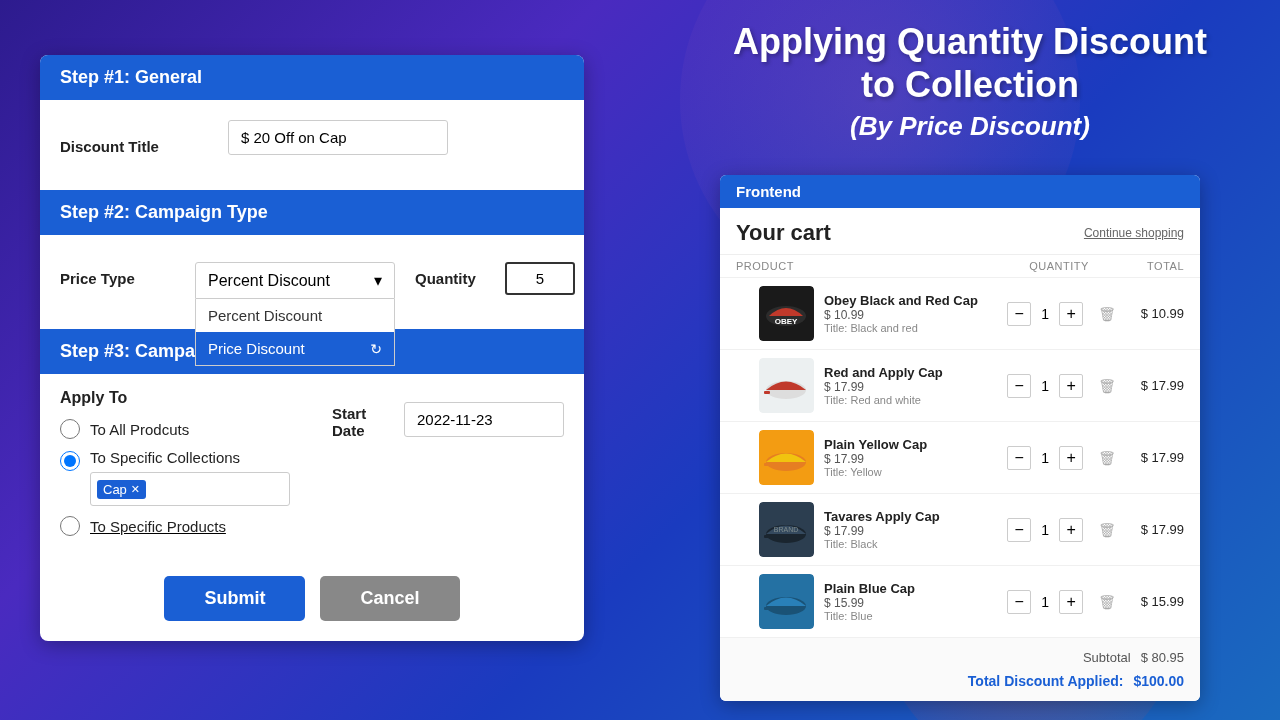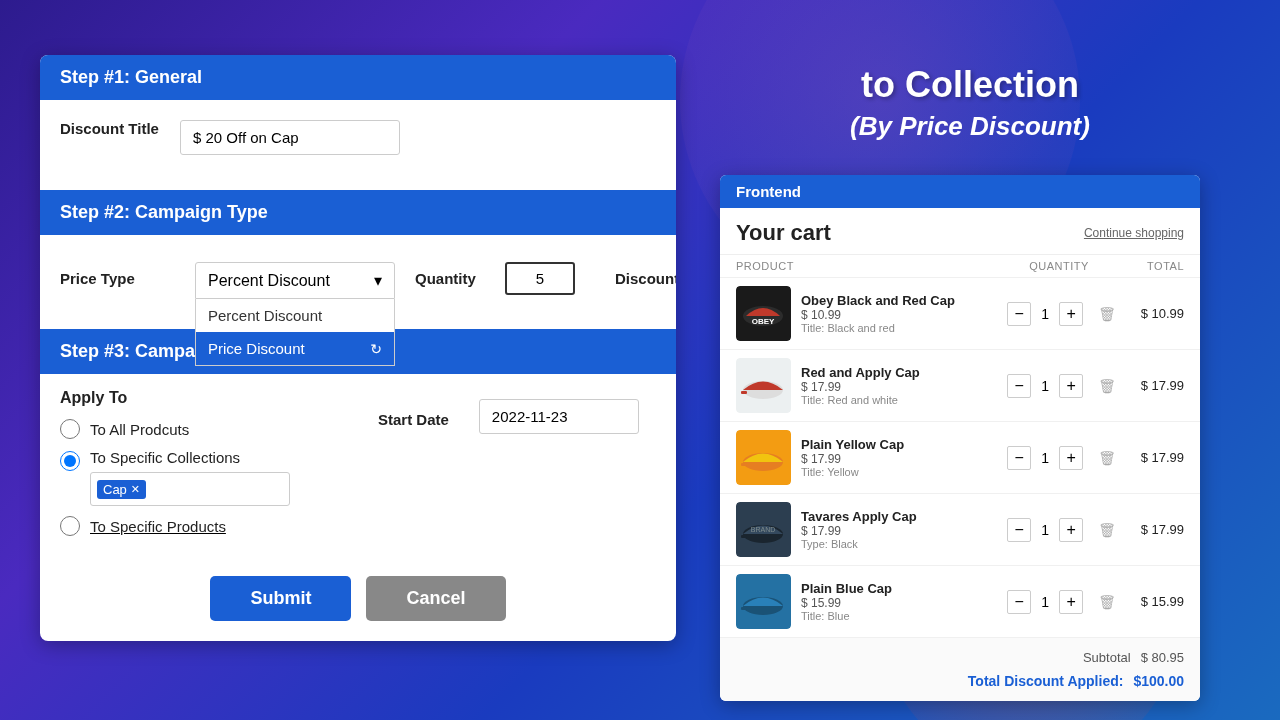--- a/index.html
+++ b/index.html
@@ -50,21 +50,21 @@
       font-style: italic;
       font-weight: 600;
       margin-top: 5px;
     }
 
     
     .left-panel {
       position: absolute;
       top: 55px;
       left: 40px;
-      width: 636px;
+      width: 544px;
       background: white;
       border-radius: 8px;
       overflow: hidden;
       box-shadow: 0 4px 20px rgba(0,0,0,0.3);
     }
 
     .section-header {
       background: #1a5fd4;
       color: white;
       padding: 12px 20px;
@@ -72,22 +72,23 @@
       font-weight: bold;
     }
 
     .section-body {
       padding: 20px;
       background: white;
     }
 
     .form-row {
       display: flex;
-      align-items: flex-start;
+      align-items: flex-end;
       margin-bottom: 15px;
+      gap: 48px;
     }
 
     .form-label {
       font-size: 15px;
       font-weight: bold;
       color: #222;
       min-width: 120px;
     }
 
     .form-input {
@@ -316,20 +317,21 @@
       border-bottom: 1px solid #f0f0f0;
     }
 
     .item-image {
       width: 55px;
       height: 55px;
       border-radius: 4px;
       margin-right: 10px;
       flex-shrink: 0;
       overflow: hidden;
+      margin-left: 23px;
     }
 
     .item-details {
       flex: 1;
     }
 
     .item-name {
       font-size: 13px;
       font-weight: 600;
       color: #222;
@@ -448,21 +450,21 @@
     }
   </style>
 </head>
 <body>
 
 <div class="bg-circle bg-circle-1"></div>
 <div class="bg-circle bg-circle-2"></div>
 
 <div class="right-heading">
   <h1>
-    <br>
+    <span>Applying Quantity Discount</span><br>
     <span>to Collection</span>
   </h1>
   <p>(By Price Discount)</p>
 </div>
 
 <div class="left-panel">
 
   <div class="section-header">Step #1: General</div>
   <div class="section-body">
     <div class="form-row">
@@ -633,21 +635,21 @@
     <rect width="55" height="55" rx="4" fill="#2c3e50"></rect>
     <ellipse cx="27" cy="32" rx="20" ry="9" fill="#1a252f"></ellipse>
     <path d="M7 32 Q27 15 47 32" fill="#34495e"></path>
     <rect x="5" y="33" width="6" height="3" rx="1" fill="#1a252f"></rect>
     <text x="27" y="30" text-anchor="middle" fill="#7f8c8d" font-size="7">BRAND</text>
   </svg>
     </div>
     <div class="item-details">
       <div class="item-name">Tavares Apply Cap</div>
       <div class="item-price">$ 17.99</div>
-      <div class="item-title">Type: Black</div>
+      <div class="item-title">Title: Black</div>
     </div>
     <div class="item-qty-control">
       <button class="qty-btn">−</button>
       <span class="qty-display">1</span>
       <button class="qty-btn">+</button>
     </div>
     <span class="item-delete">🗑</span>
     <div class="item-total">$ 17.99</div>
   </div>
       <div class="cart-item">

